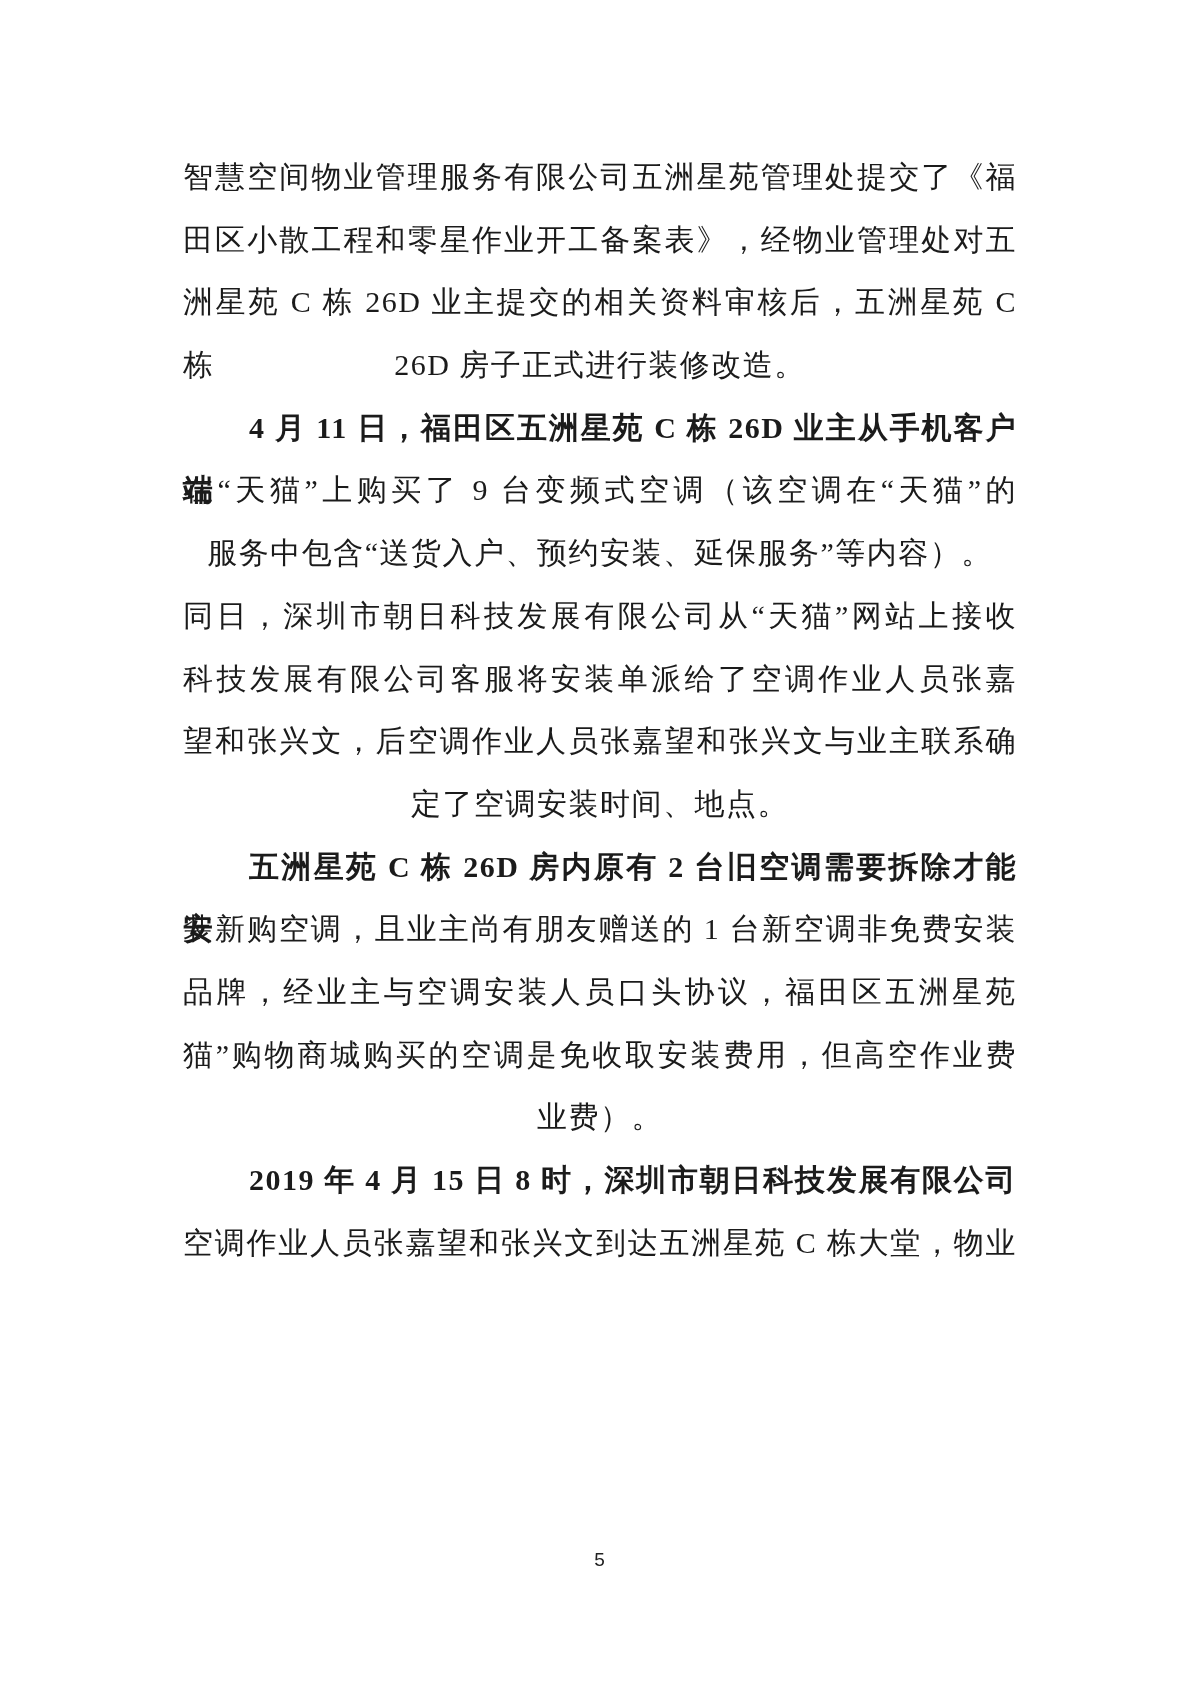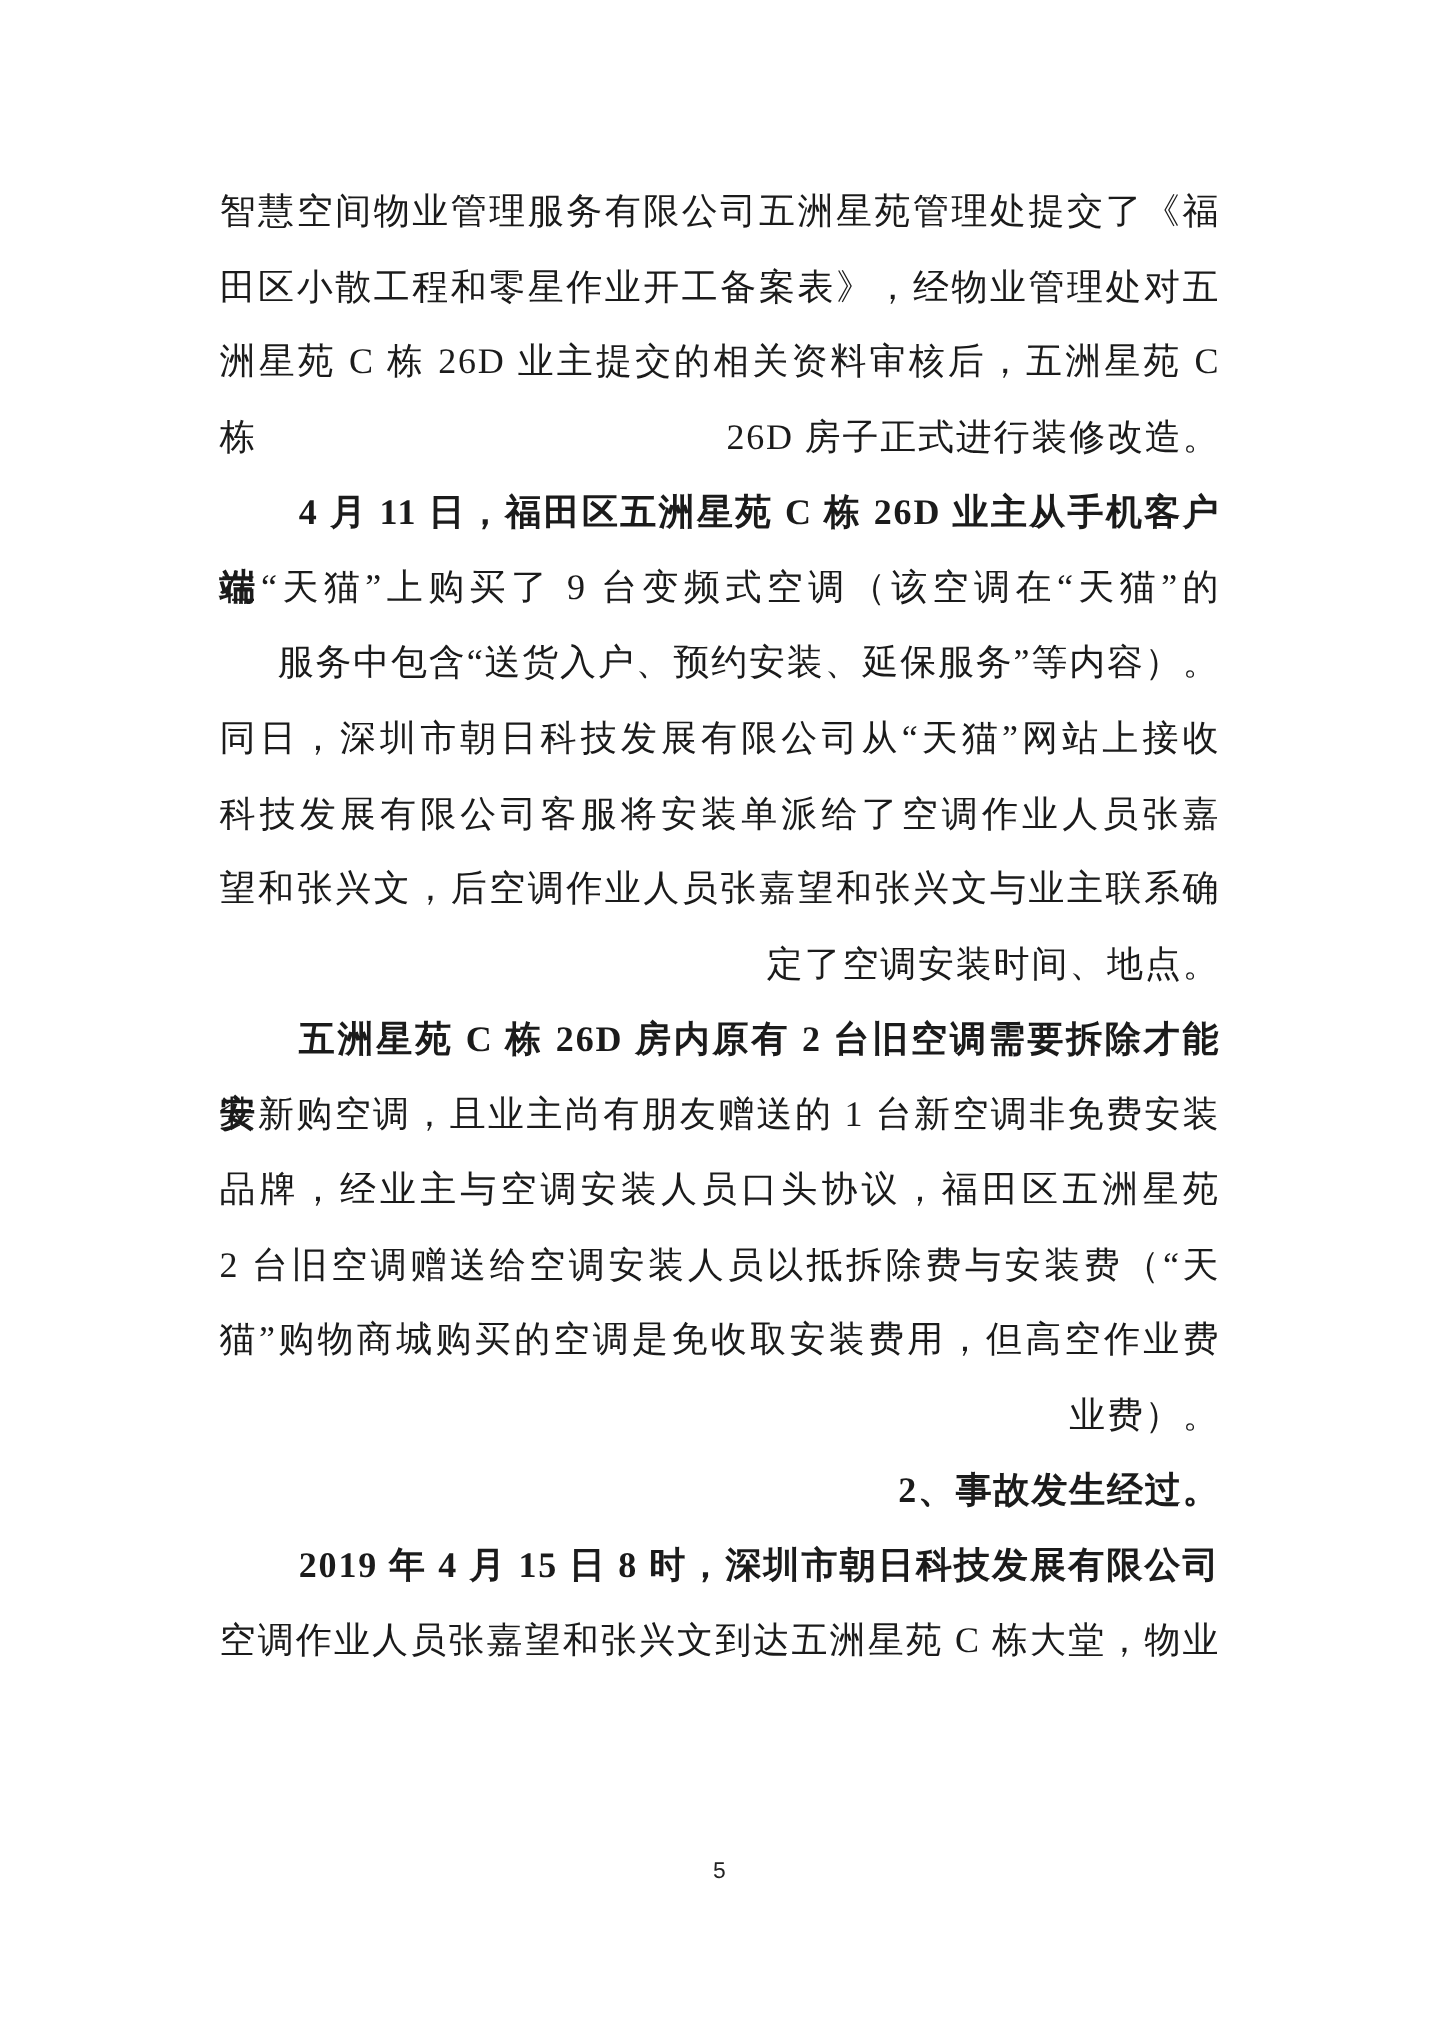--- a/index.html
+++ b/index.html
@@ -20,21 +20,21 @@
     position: absolute;
     left: 183px;
     top: 146px;
     width: 834px;
   }
   .line {
     height: 62.7px;
     line-height: 62.7px;
     font-size: 30px;
     letter-spacing: 1.5px;
-    text-align: right;
+    text-align: center;
     white-space: normal;
     overflow: visible;
   }
   .line.full {
     text-align: justify;
     text-align-last: justify;
   }
   .line.indent {
     text-indent: 66px;
     font-weight: bold;
@@ -66,21 +66,19 @@
       <div class="line full indent">4 月 11 日，福田区五洲星苑 C 栋 26D 业主从手机客户端</div>
       <div class="line full">在“天猫”上购买了 9 台变频式空调（该空调在“天猫”的</div>
       <div class="line">服务中包含“送货入户、预约安装、延保服务”等内容）。</div>
       <div class="line full">同日，深圳市朝日科技发展有限公司从“天猫”网站上接收</div>
       <div class="line full">科技发展有限公司客服将安装单派给了空调作业人员张嘉</div>
       <div class="line full">望和张兴文，后空调作业人员张嘉望和张兴文与业主联系确</div>
       <div class="line">定了空调安装时间、地点。</div>
       <div class="line full indent">五洲星苑 C 栋 26D 房内原有 2 台旧空调需要拆除才能安</div>
       <div class="line full">装新购空调，且业主尚有朋友赠送的 1 台新空调非免费安装</div>
       <div class="line full">品牌，经业主与空调安装人员口头协议，福田区五洲星苑</div>
-      <div class="line full">2 台旧空调赠送给空调安装人员以抵拆除费与安装费（“天</div>
       <div class="line full">猫”购物商城购买的空调是免收取安装费用，但高空作业费</div>
       <div class="line">业费）。</div>
-      <div class="line indent bold">2、事故发生经过。</div>
       <div class="line full indent">2019 年 4 月 15 日 8 时，深圳市朝日科技发展有限公司</div>
       <div class="line full">空调作业人员张嘉望和张兴文到达五洲星苑 C 栋大堂，物业</div>
     </div>
   <div class="pagenum">5</div>
 </div>
 
 </body></html>

